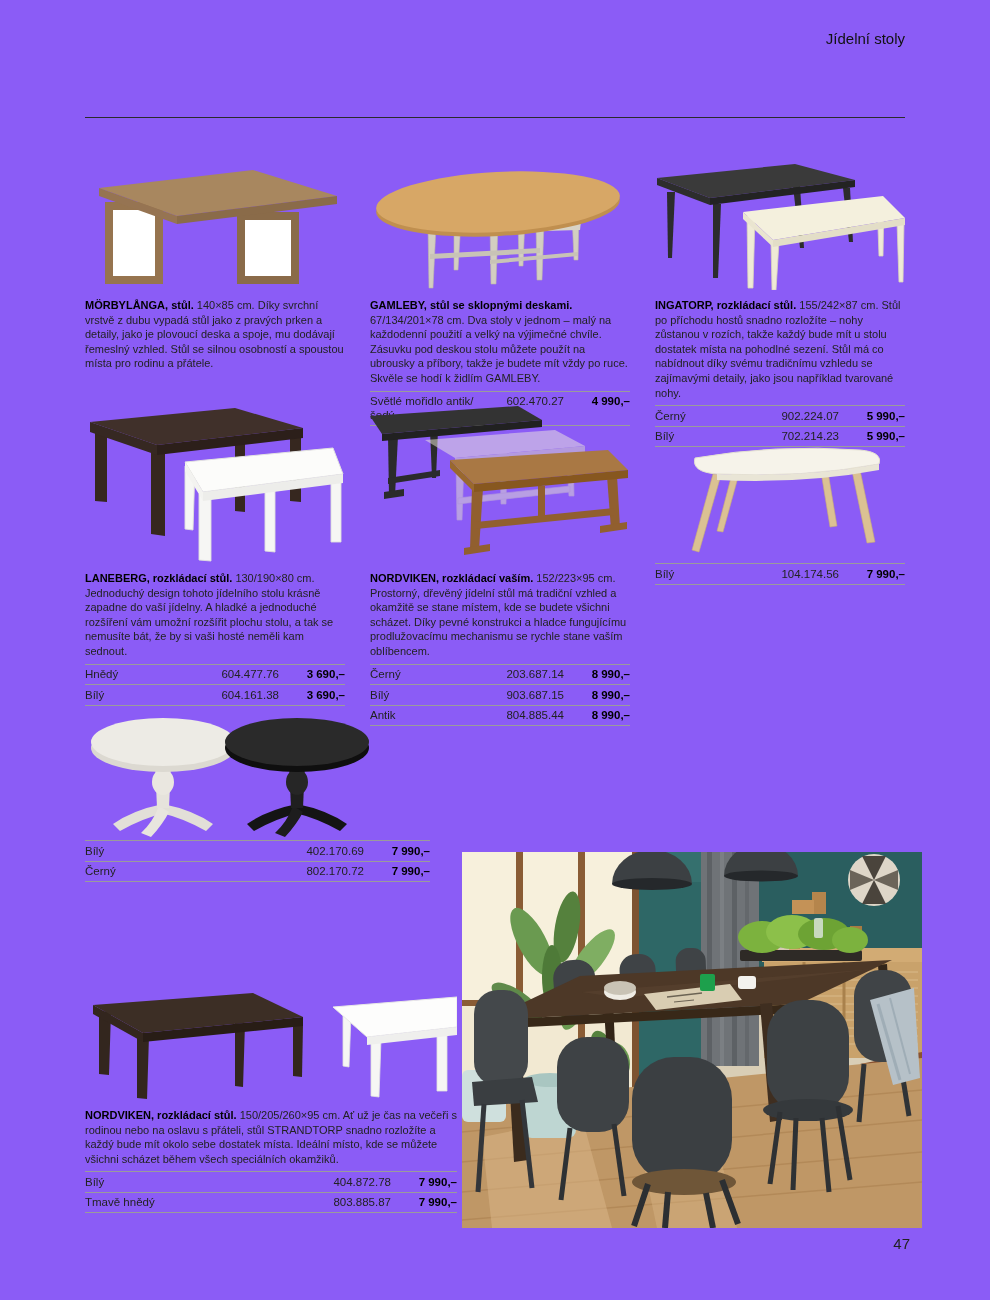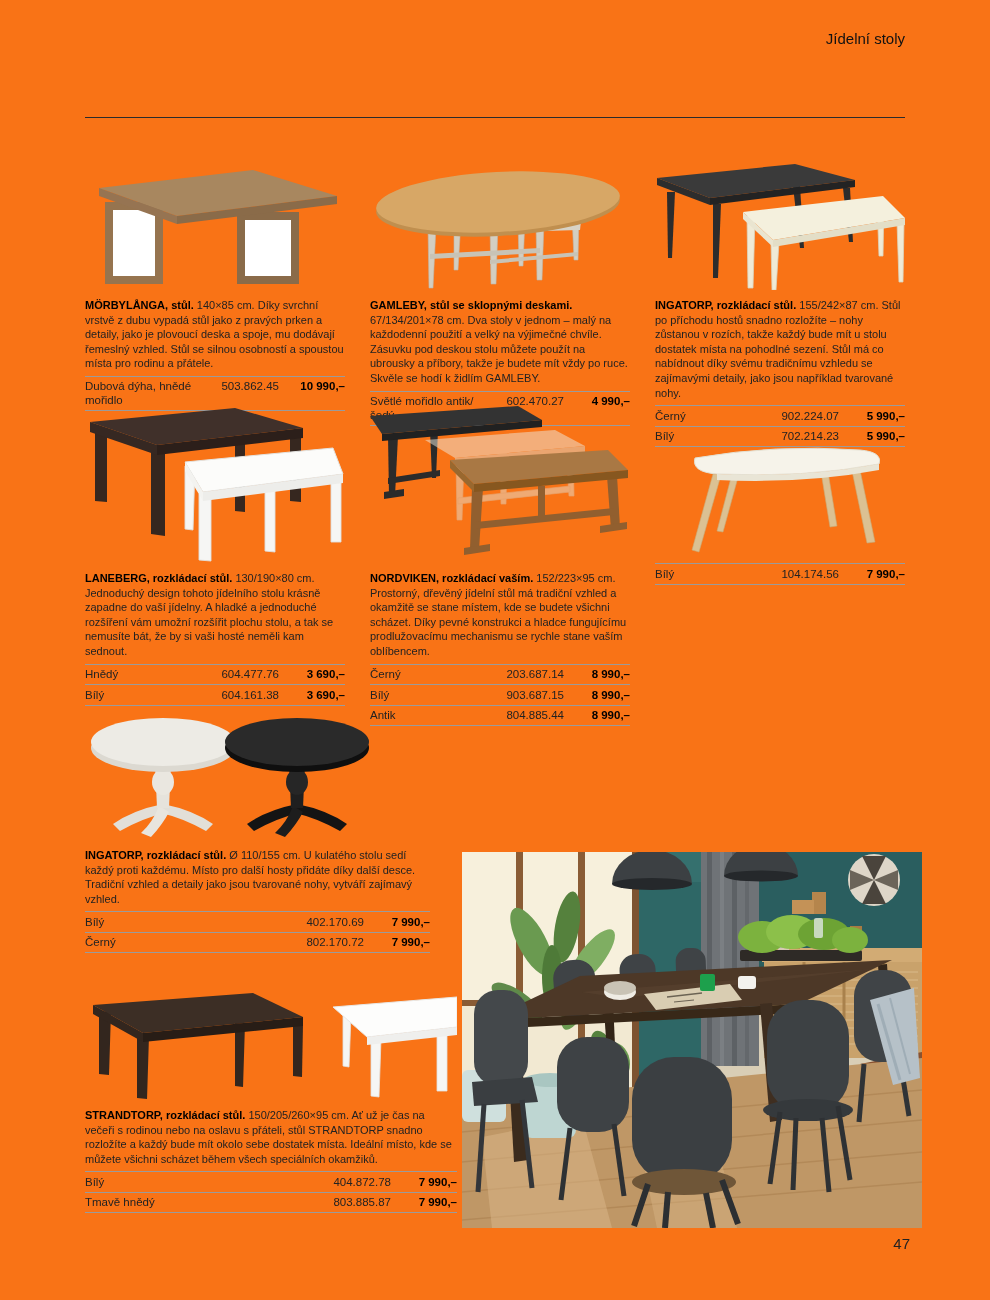--- a/index.html
+++ b/index.html
@@ -1,17 +1,17 @@
 <!DOCTYPE html>
 <html><head>
 <meta charset="utf-8">
 <style>
   html,body{margin:0;padding:0;background:#e8e8e8;}
   .page{
-    position:relative;width:990px;height:1300px;margin:0 auto;background:#f97316;
+    position:relative;width:990px;height:1300px;margin:0 auto;background:#8b5cf6;
     font-family:"Liberation Sans","DejaVu Sans",sans-serif;color:#1c1c1c;overflow:hidden;
   }
   .header-title{
     position:absolute;top:30px;right:85px;font-size:15px;color:#111;
   }
   .rule{
     position:absolute;top:117px;left:85px;right:85px;border-top:1.2px solid #2b2b2b;
   }
   .product{position:absolute;}
   .prod-img{display:flex;align-items:flex-end;justify-content:flex-start;overflow:hidden;}
@@ -48,27 +48,20 @@
         <polygon points="20,52 78,52 78,134 20,134" fill="#96744f"></polygon>
         <polygon points="28,60 70,60 70,126 28,126" fill="#ffffff"></polygon>
         <polygon points="152,62 214,62 214,134 152,134" fill="#8a6b49"></polygon>
         <polygon points="160,70 206,70 206,126 160,126" fill="#ffffff"></polygon>
         <polygon points="14,38 168,20 252,46 92,66" fill="#a8875f"></polygon>
         <polygon points="92,66 252,46 252,54 92,74" fill="#8a6b49"></polygon>
         <polygon points="14,38 92,66 92,74 14,46" fill="#967452"></polygon>
       </svg>
     </div>
     <p class="prod-text"><strong>MÖRBYLÅNGA, stůl.</strong> <span>140×85 cm. Díky svrchní vrstvě z dubu vypadá stůl jako z pravých prken a detaily, jako je plovoucí deska a spoje, mu dodávají řemeslný vzhled. Stůl se silnou osobností a spoustou místa pro rodinu a přátele.</span></p>
-    <div class="variants">
-      <div class="variant first">
-        <span class="v-label">Dubová dýha, hnědé mořidlo</span>
-        <span class="v-art">503.862.45</span>
-        <span class="v-price">10 990,–</span>
-      </div>
-    </div>
   </section>
 
   <section class="product" style="left:370px;top:150px;width:260px">
     <div class="prod-img" style="height:140px">
       <svg width="260" height="140" viewBox="0 0 260 140">
         <g fill="#d3cec1" stroke="#bdb7a9" stroke-width="0.6">
           <polygon points="84,70 91,70 88,120 84,120"></polygon>
           <polygon points="148,68 155,68 153,116 149,116"></polygon>
           <polygon points="202,64 209,64 208,110 204,110"></polygon>
           <polygon points="58,76 66,76 63,138 59,138"></polygon>
@@ -265,21 +258,20 @@
           <path d="M212,104 Q 182,110 162,124 L 169,131 Q 192,118 214,113 Z" fill="#141414"></path>
           <path d="M212,104 Q 242,110 262,124 L 255,131 Q 232,118 210,113 Z" fill="#141414"></path>
           <path d="M208,106 Q 202,122 190,133 L 200,137 Q 212,124 218,112 Z" fill="#1d1d1d"></path>
           <polygon points="204,62 220,62 218,108 206,108" fill="#1f1f1f"></polygon>
           <ellipse cx="212" cy="82" rx="11" ry="13" fill="#262626"></ellipse>
           <ellipse cx="212" cy="48" rx="72" ry="24" fill="#0f0f0f"></ellipse>
           <ellipse cx="212" cy="42" rx="72" ry="24" fill="#2a2a2a"></ellipse>
         </g>
       </svg>
     </div>
-    <p class="prod-text"><strong>INGATORP, rozkládací stůl.</strong> <span>Ø 110/155 cm. U kulatého stolu sedí každý proti každému. Místo pro další hosty přidáte díky další desce. Tradiční vzhled a detaily jako jsou tvarované nohy, vytváří zajímavý vzhled.</span></p>
     <div class="variants">
       <div class="variant first">
         <span class="v-label">Bílý</span>
         <span class="v-art">402.170.69</span>
         <span class="v-price">7 990,–</span>
       </div>
       <div class="variant">
         <span class="v-label">Černý</span>
         <span class="v-art">802.170.72</span>
         <span class="v-price">7 990,–</span>
@@ -301,21 +293,21 @@
         <polygon points="8,30 58,58 58,67 8,39" fill="#33261e"></polygon>
         <g fill="#f6f6f4" stroke="#e2e2e0" stroke-width="0.8">
           <polygon points="258,40 266,40 264,92 258,91"></polygon>
           <polygon points="286,64 296,64 294,122 286,121"></polygon>
           <polygon points="352,56 362,56 362,116 352,116"></polygon>
         </g>
         <polygon points="248,32 372,22 372,52 282,62" fill="#fdfdfc" stroke="#e8e8e6" stroke-width="1"></polygon>
         <polygon points="282,62 372,52 372,60 282,70" fill="#efefed"></polygon>
       </svg>
     </div>
-    <p class="prod-text"><strong>STRANDTORP, rozkládací stůl.</strong> <span>150/205/260×95 cm. Ať už je čas na večeři s rodinou nebo na oslavu s přáteli, stůl STRANDTORP snadno rozložíte a každý bude mít okolo sebe dostatek místa. Ideální místo, kde se můžete všichni scházet během všech speciálních okamžiků.</span></p>
+    <p class="prod-text"><strong>NORDVIKEN, rozkládací stůl.</strong> <span>150/205/260×95 cm. Ať už je čas na večeři s rodinou nebo na oslavu s přáteli, stůl STRANDTORP snadno rozložíte a každý bude mít okolo sebe dostatek místa. Ideální místo, kde se můžete všichni scházet během všech speciálních okamžiků.</span></p>
     <div class="variants">
       <div class="variant first">
         <span class="v-label">Bílý</span>
         <span class="v-art">404.872.78</span>
         <span class="v-price">7 990,–</span>
       </div>
       <div class="variant">
         <span class="v-label">Tmavě hnědý</span>
         <span class="v-art">803.885.87</span>
         <span class="v-price">7 990,–</span>

